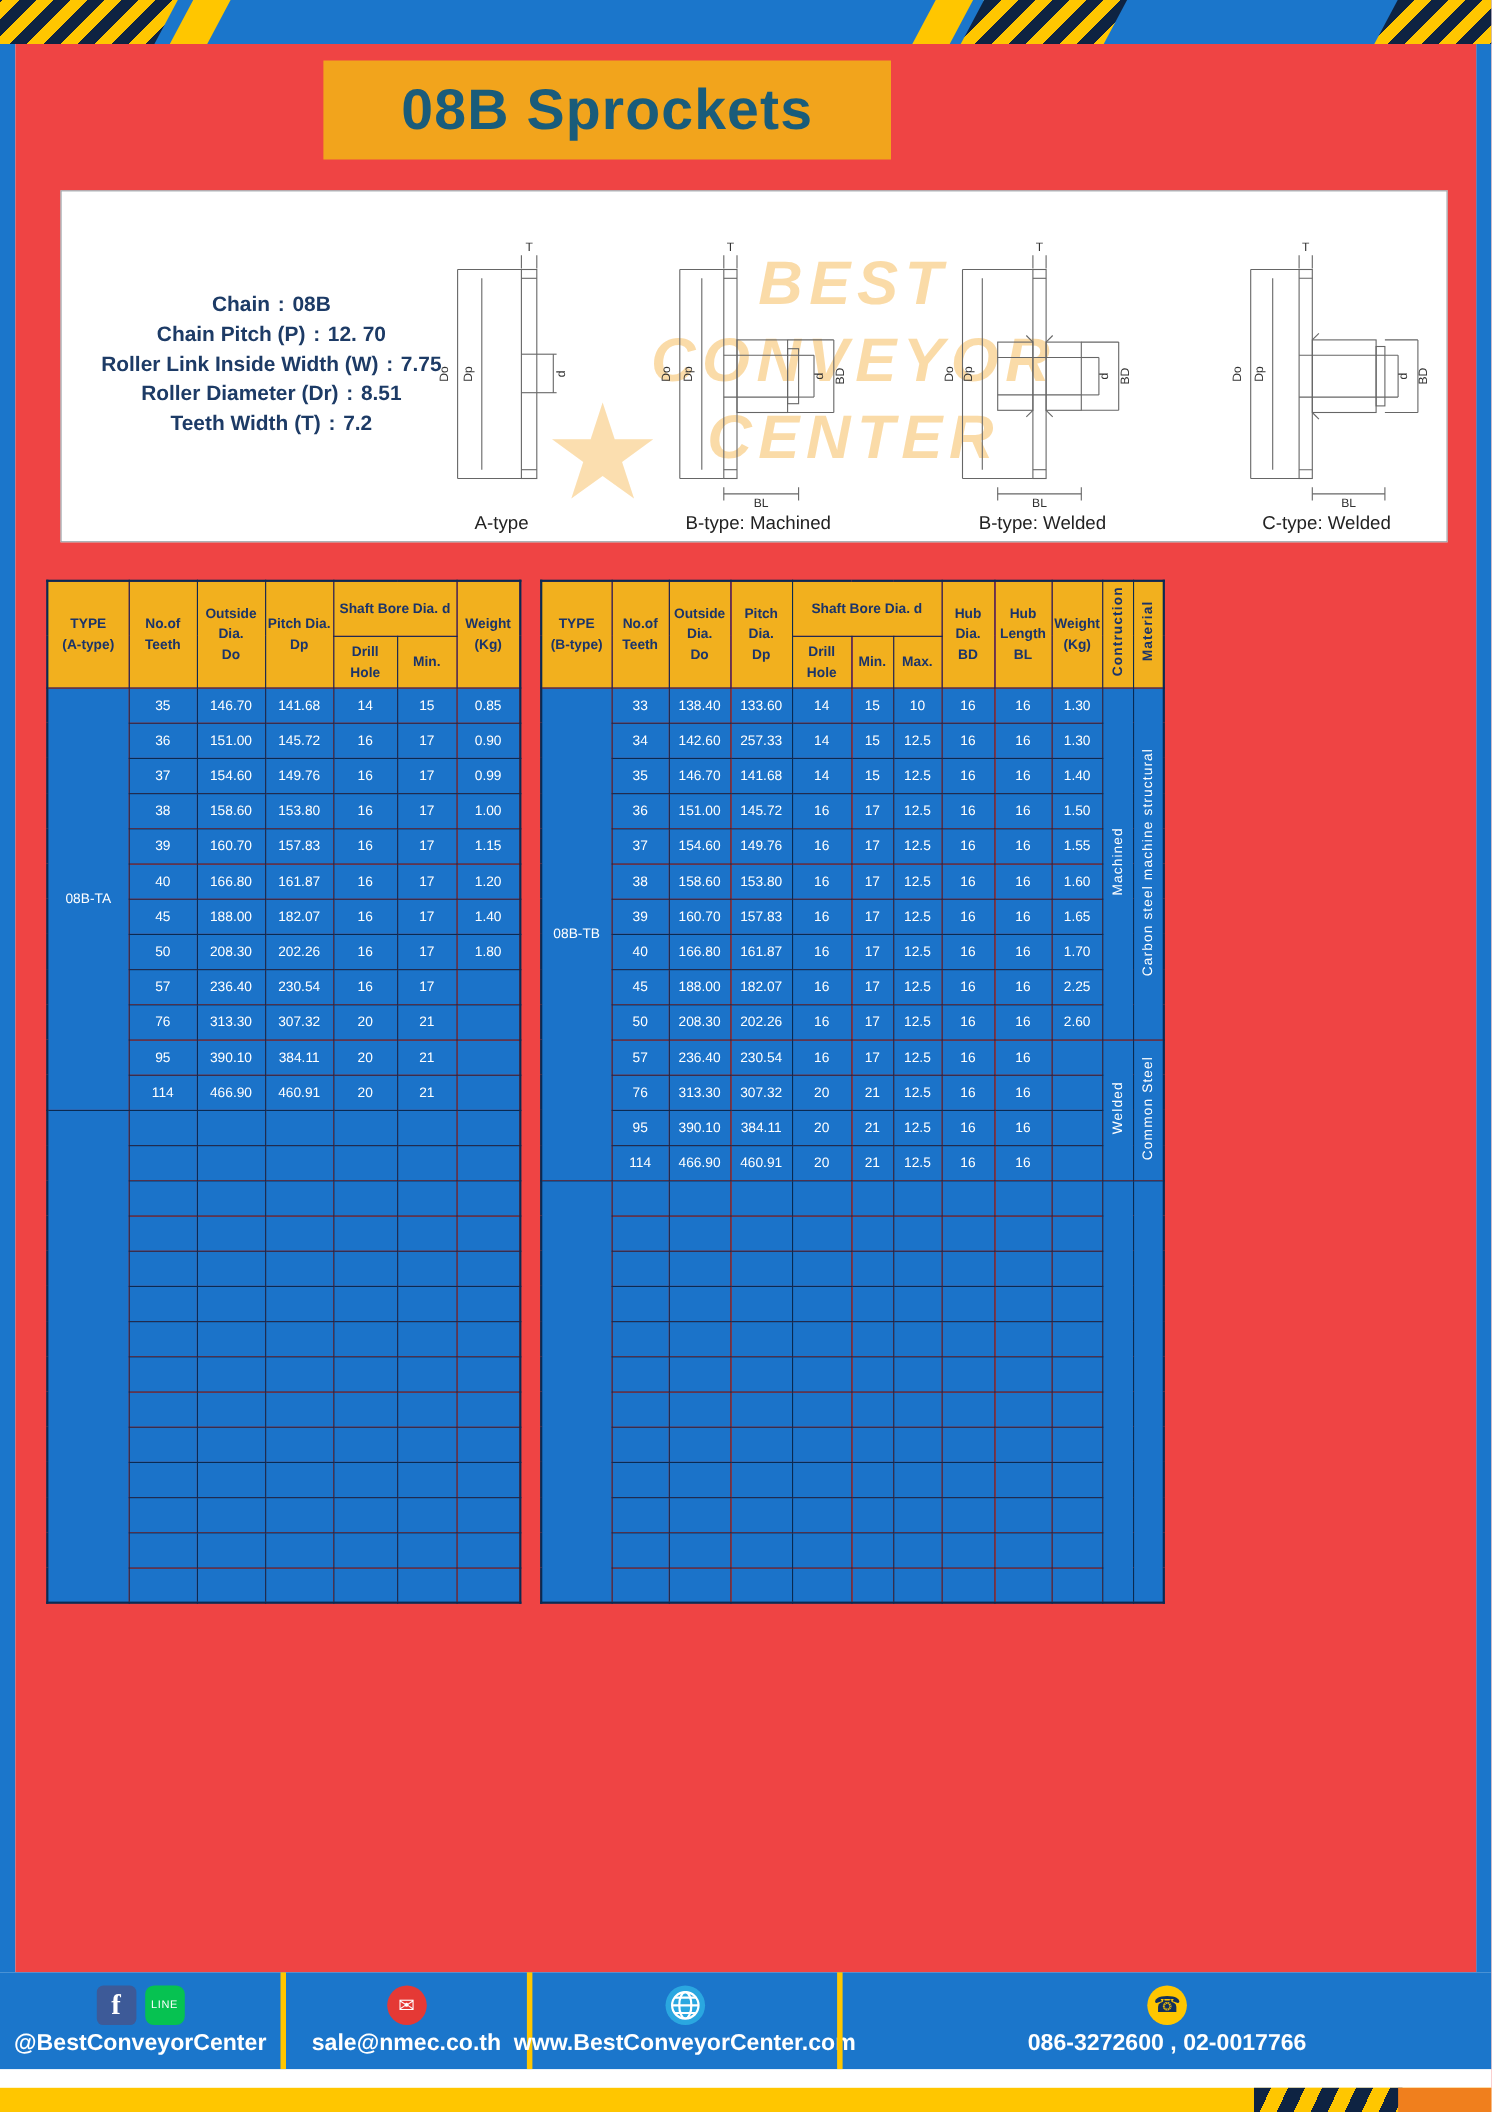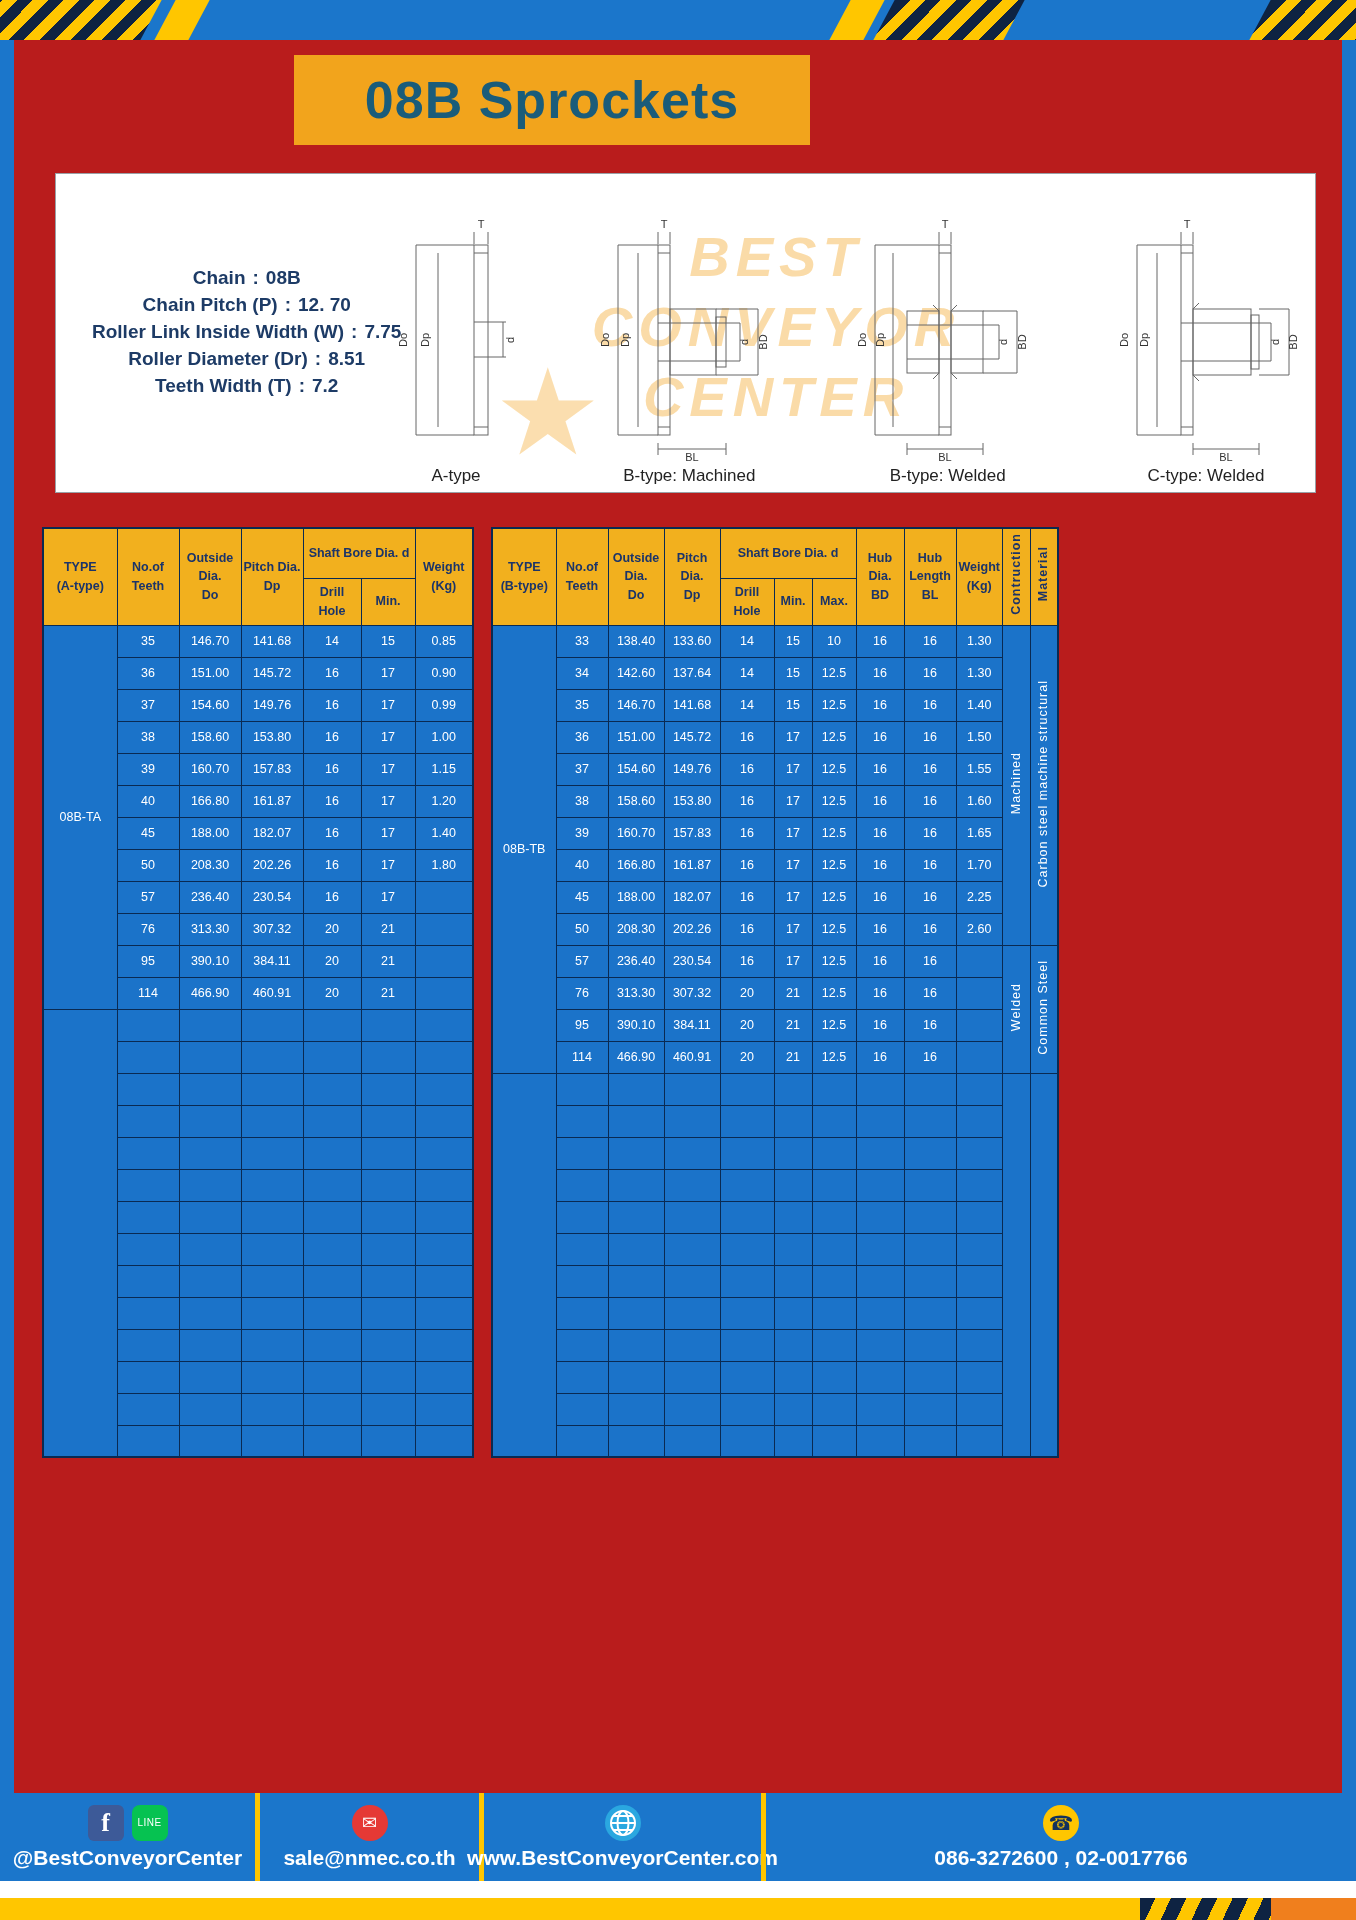--- a/index.html
+++ b/index.html
@@ -14,21 +14,21 @@
   .hz-tl{left:-24px;width:175px;}
   .chev{background:#ffc600;}
   .chev-1{left:165px;width:34px;}
   .chev-2{left:840px;width:34px;}
   .hz-tm{left:884px;width:130px;}
   .hz-tr{right:-24px;width:120px;}
 
   
   .frame-l,.frame-r{position:absolute;top:40px;width:14px;height:1753px;background:#1b76cb;}
   .frame-l{left:0;}.frame-r{right:0;}
-  .content{position:absolute;left:14px;top:40px;width:1328px;height:1753px;background:#b91c1c;}
+  .content{position:absolute;left:14px;top:40px;width:1328px;height:1753px;background:#ef4444;}
 
   
   .title-banner{margin:15px 0 0 280px;width:516px;height:90px;background:#f2a41c;display:flex;align-items:center;justify-content:center;}
   .title-banner h1{font-size:52px;font-weight:bold;color:#1a5c7a;letter-spacing:1px;}
 
   
   .spec-box{position:relative;margin:28px 26px 0 41px;height:320px;border:1px solid #9aa0a6;background:#fff;overflow:hidden;}
   .spec-lines{position:absolute;left:36px;top:90px;z-index:2;text-align:center;}
   .spec-line{font-size:19px;font-weight:bold;color:#1d3b66;line-height:27px;white-space:nowrap;}
   .spec-line .sep{margin:0 7px;}
@@ -558,21 +558,21 @@
               <td>10</td>
               <td>16</td>
               <td>16</td>
               <td>1.30</td>
               <td rowspan="10" class="rot-cell"><span class="vtext">Machined</span></td>
               <td rowspan="10" class="rot-cell"><span class="vtext">Carbon steel machine structural</span></td>
             </tr>
             <tr>
               <td>34</td>
               <td>142.60</td>
-              <td>137.64</td>
+              <td>257.33</td>
               <td>14</td>
               <td>15</td>
               <td>12.5</td>
               <td>16</td>
               <td>16</td>
               <td>1.30</td>
             </tr>
             <tr>
               <td>35</td>
               <td>146.70</td>

